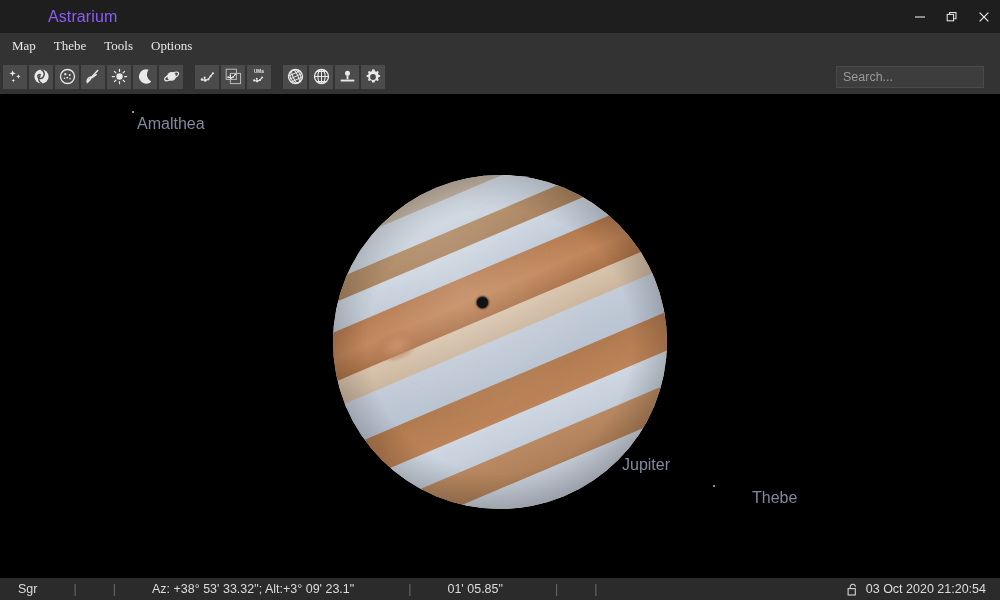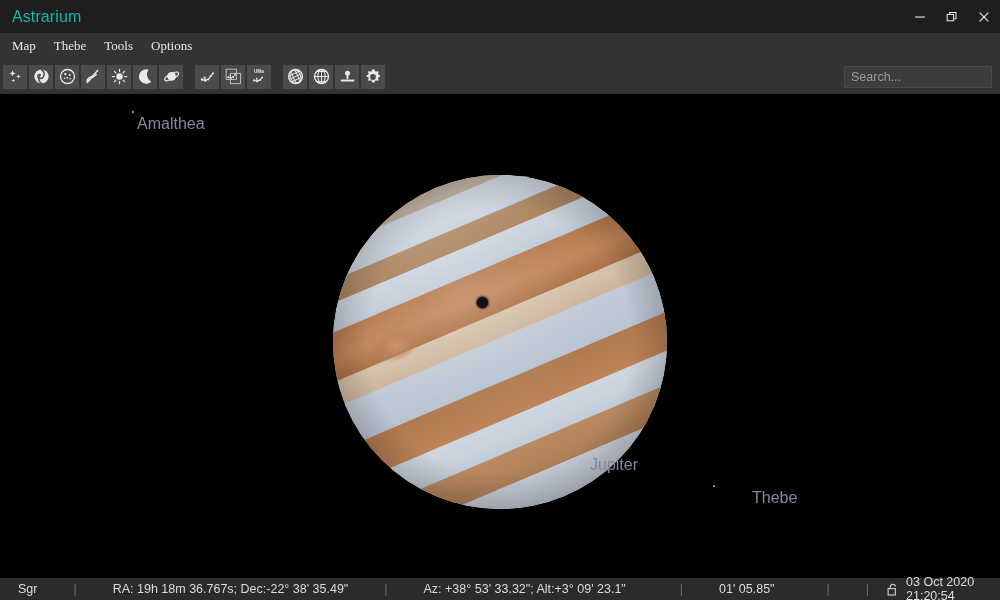--- a/index.html
+++ b/index.html
@@ -12,22 +12,22 @@
   }
   #app { position: relative; width: 1000px; height: 600px; background: #000; }
 
   
   #titlebar {
     position: absolute; left: 0; top: 0; width: 1000px; height: 33px;
     background: #1e1e1e;
     display: flex; align-items: center;
   }
   #app-title {
-    color: #14b8a6; font-size: 16px; padding-left: 12px;
-    letter-spacing: .1px; white-space: nowrap;
+    color: #8b5cf6; font-size: 16px; padding-left: 12px;
+    letter-spacing: .1px; white-space: nowrap; margin-left: 36px;
   }
   #win-controls { margin-left: auto; display: flex; height: 33px; }
   .win-btn {
     width: 32px; height: 33px; display: flex; align-items: center;
     justify-content: center; color: #e6e6e6; cursor: default;
   }
   .win-btn svg { display: block; }
 
   
   #menubar {
@@ -47,21 +47,21 @@
   }
   .tb-group { display: flex; align-items: center; gap: 2px; }
   .tb-gap { width: 12px; }
   .tb-btn {
     width: 24px; height: 24px; background: #4b4b4b;
     display: flex; align-items: center; justify-content: center;
     cursor: default; flex: 0 0 auto;
   }
   .tb-btn svg { display: block; }
   #toolbar-left { display: flex; align-items: center; margin-left: 3px; }
-  #search-wrap { margin-left: auto; margin-right: 8px; }
+  #search-wrap { margin-left: auto; margin-right: 16px; }
   #search-input {
     width: 148px; height: 22px; background: #3d3d3d;
     border: 1px solid #4a4a4a; color: #cfcfcf;
     font-family: "Liberation Sans", sans-serif; font-size: 12.5px;
     padding: 0 6px; outline: none;
   }
   #search-input::placeholder { color: #9a9a9a; }
 
   
   #sky {
@@ -403,33 +403,32 @@
           <div class="band" style="top:85.5%;height:8%;  background:linear-gradient(#a79a92,#9a8e88);"></div>
           <div class="band" style="top:93%;  height:9%;  background:linear-gradient(#8f8781,#85807c);"></div>
         </div>
         <div id="grs"></div>
         <div id="jupiter-shade"></div>
         <div id="moon-shadow"></div>
         <div id="moon-io"></div>
       </div>
     </div>
 
-    <div class="sky-label" style="left:590px; top:362px;">Jupiter</div>
+    <div class="sky-label" style="left:622px; top:362px;">Jupiter</div>
 
     <div class="sky-dot" style="left:132px; top:17px;"></div>
     <div class="sky-label" style="left:137px; top:21px;">Amalthea</div>
 
     <div class="sky-dot" style="left:713px; top:391px;"></div>
     <div class="sky-label" style="left:752px; top:395px;">Thebe</div>
   </div>
 
   <div id="statusbar">
     <div class="sb-cell">Sgr</div>
     <div class="sb-cell sb-sep">|</div>
-    <div class="sb-cell">RA: 19h 18m 36.767s; Dec:-22° 38' 35.49"</div>
     <div class="sb-cell sb-sep">|</div>
     <div class="sb-cell">Az: +38° 53' 33.32"; Alt:+3° 09' 23.1"</div>
     <div class="sb-cell sb-sep" style="padding-left:36px;">|</div>
     <div class="sb-cell">01' 05.85"</div>
     <div class="sb-cell sb-sep" style="padding-left:34px;">|</div>
     <div class="sb-cell sb-sep">|</div>
     <div id="sb-right">
       <span id="lock-icon">
         <svg width="11" height="13" viewBox="0 0 11 13" fill="none" stroke="#dcdcdc" stroke-width="1.05">
           <rect x="1.1" y="5.6" width="7.2" height="6.4"></rect>

